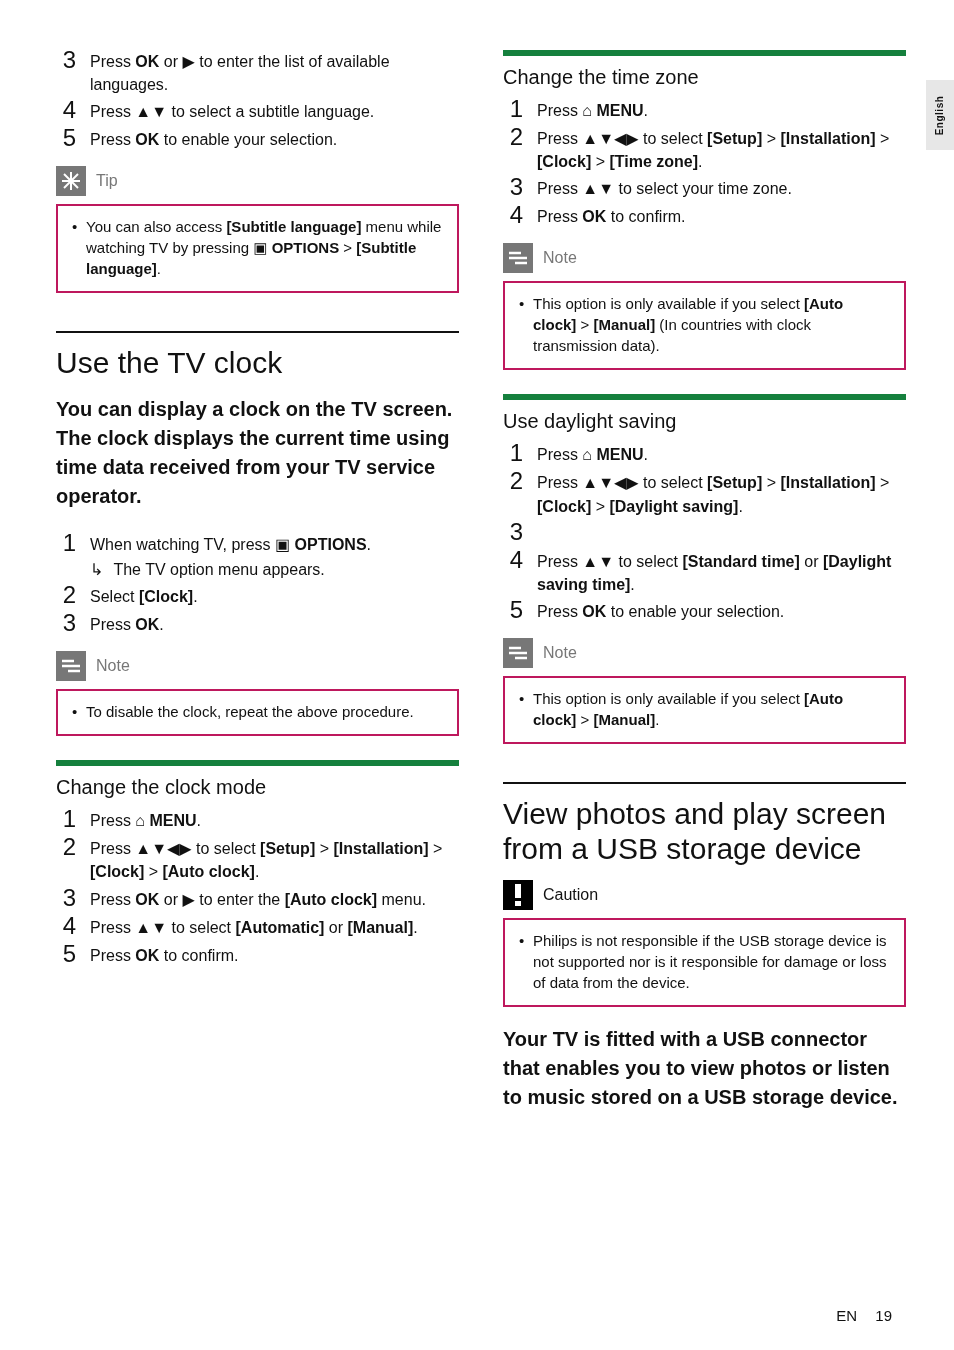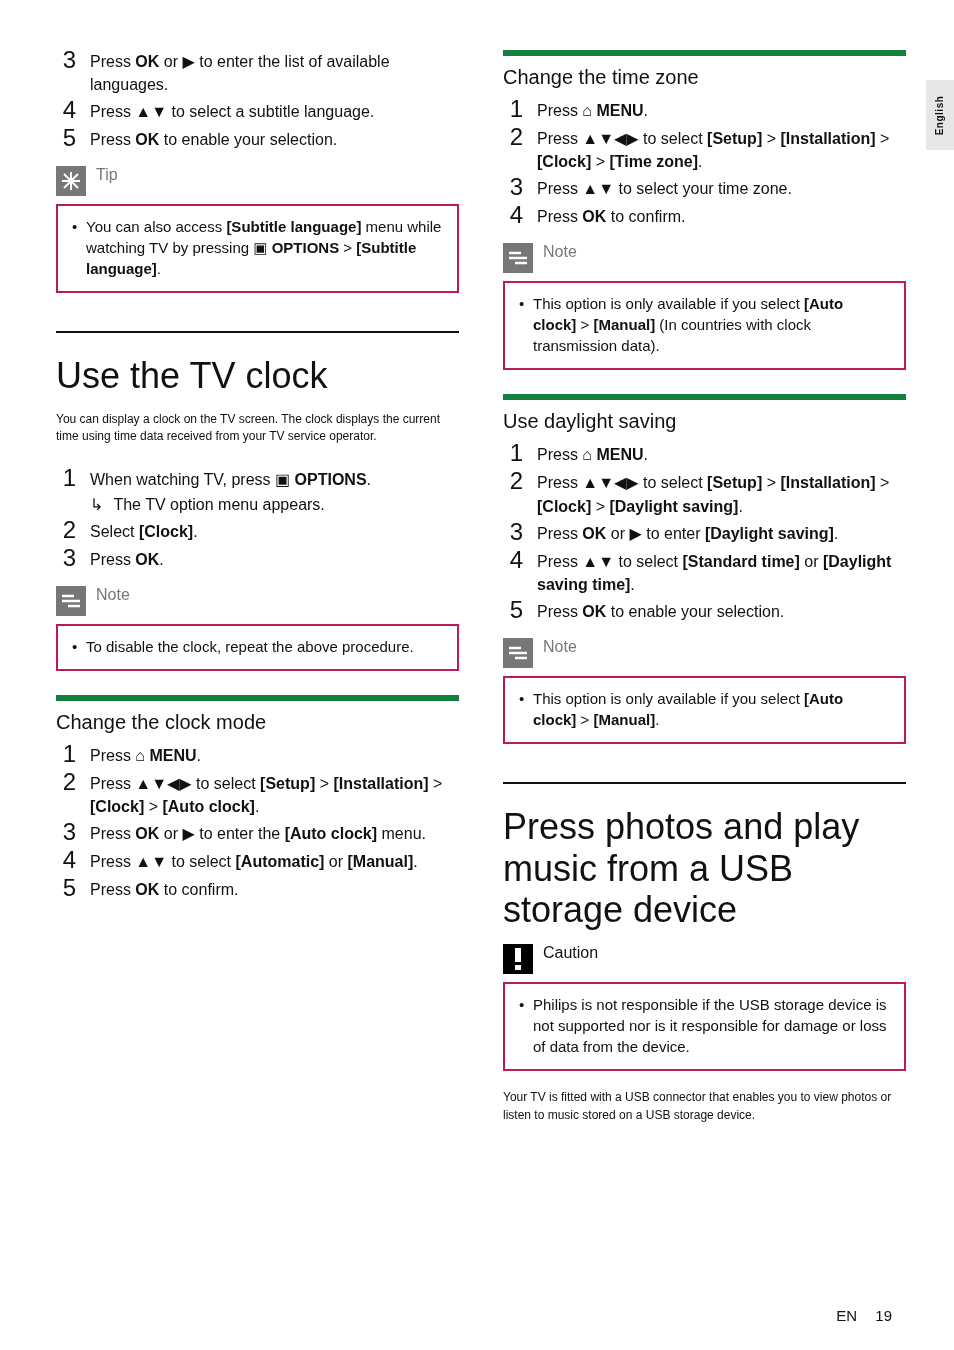--- a/index.html
+++ b/index.html
@@ -9,31 +9,31 @@
   .side-tab span { transform: rotate(-90deg); font-size: 10px; font-weight: 600; letter-spacing: 0.5px; white-space: nowrap; }
   .cols { display: flex; gap: 44px; }
   .col { flex: 1 1 0; min-width: 0; }
   .steps { margin: 0; padding: 0; list-style: none; }
   .step { display: flex; gap: 14px; margin-bottom: 4px; }
   .step .num { font-family: "Gill Sans", "Segoe UI", Arial, sans-serif; font-size: 24px; font-weight: 400; line-height: 1; width: 20px; text-align: right; flex-shrink: 0; position: relative; top: -2px; }
   .step .body { font-size: 16px; line-height: 1.45; }
   .bold { font-weight: 600; }
   .sym { font-family: "Segoe UI Symbol","Arial Unicode MS",sans-serif; }
   .tip-box, .note-box, .caution-box { border: 2px solid #be185d; margin: 8px 0 12px 0; }
-  .note-label, .tip-label, .caution-label { display: flex; align-items: flex-start; gap: 10px; margin: 14px 0 6px 0; font-size: 16px; color: #777; font-weight: 500; }
+  .note-label, .tip-label, .caution-label { display: flex; align-items: center; gap: 10px; margin: 14px 0 6px 0; font-size: 16px; color: #777; font-weight: 500; }
   .icon-badge { width: 30px; height: 30px; display: inline-flex; align-items: center; justify-content: center; color: #fff; font-weight: 700; flex-shrink: 0; }
   .tip-badge { background: #777; }
   .note-badge { background: #777; }
   .caution-badge { background: #000; }
   .box-inner { padding: 10px 14px 12px 14px; font-size: 15px; line-height: 1.4; }
   .bullets { list-style: none; padding: 0; margin: 0; }
   .bullets li { position: relative; padding-left: 14px; }
   .bullets li::before { content: "•"; position: absolute; left: 0; top: 0; }
-  h1.section { font-size: 36px; font-weight: 400; margin: 38px 0 14px 0; border-top: 2px solid #111; padding-top: 22px; line-height: 1.15; }
-  p.intro { font-size: 12px; line-height: 1.45; margin-bottom: 22px; }
+  h1.section { font-size: 30px; font-weight: 400; margin: 38px 0 14px 0; border-top: 2px solid #111; padding-top: 13px; line-height: 1.15; }
+  p.intro { font-size: 20px; line-height: 1.45; margin-bottom: 22px; font-weight: bold; }
   h2.sub { font-size: 20px; font-weight: 400; border-top: 6px solid #15803d; padding-top: 10px; margin: 24px 0 10px 0; }
   .arrow-sub { display: flex; gap: 10px; margin-top: 2px; }
   .arrow-sub .asym { font-family: "Segoe UI Symbol","Arial Unicode MS",sans-serif; flex-shrink: 0; }
   .footer { position: absolute; bottom: 26px; right: 62px; font-size: 15px; }
   .footer .en { margin-right: 14px; }
   svg { display: block; }
 </style>
 </head>
 <body>
 
@@ -197,21 +197,20 @@
         <li class="step">
           <div class="num">1</div>
           <div class="body"><span>Press </span><span class="sym bold">⌂</span><span class="bold"> MENU</span><span>.</span></div>
         </li>
         <li class="step">
           <div class="num">2</div>
           <div class="body"><span>Press </span><span class="sym">▲▼◀▶</span><span> to select </span><span class="bold">[Setup]</span><span> &gt; </span><span class="bold">[Installation]</span><span> &gt; </span><span class="bold">[Clock]</span><span> &gt; </span><span class="bold">[Daylight saving]</span><span>.</span></div>
         </li>
         <li class="step">
           <div class="num">3</div>
-          <div class="body"><span>Press </span><span class="bold">OK</span><span> or </span><span class="sym">▶</span><span> to enter </span><span class="bold">[Daylight saving]</span><span>.</span></div>
         </li>
         <li class="step">
           <div class="num">4</div>
           <div class="body"><span>Press </span><span class="sym">▲▼</span><span> to select </span><span class="bold">[Standard time]</span><span> or </span><span class="bold">[Daylight saving time]</span><span>.</span></div>
         </li>
         <li class="step">
           <div class="num">5</div>
           <div class="body"><span>Press </span><span class="bold">OK</span><span> to enable your selection.</span></div>
         </li>
       </ol>
@@ -229,23 +228,23 @@
         <span>Note</span>
       </div>
       <div class="note-box">
         <div class="box-inner">
             <ul class="bullets">
               <li><span>This option is only available if you select </span><span class="bold">[Auto clock]</span><span> &gt; </span><span class="bold">[Manual]</span><span>.</span></li>
             </ul>
           </div>
       </div>
 
-      <h1 class="section">Press photos and play music from a USB storage device</h1>
-
-      <div class="caution-label" style="display:flex;align-items:flex-start;gap:10px;margin:14px 0 6px 0;font-size:16px;color:#111;font-weight:500;">
+      <h1 class="section">View photos and play screen from a USB storage device</h1>
+
+      <div class="caution-label" style="display:flex;align-items:center;gap:10px;margin:14px 0 6px 0;font-size:16px;color:#111;font-weight:500;">
         <span class="icon-badge caution-badge">
           <svg width="10" height="22" viewBox="0 0 10 22">
               <rect x="2" y="0" width="6" height="14" fill="#fff"></rect>
               <rect x="2" y="17" width="6" height="5" fill="#fff"></rect>
             </svg>
         </span>
         <span>Caution</span>
       </div>
       <div class="caution-box">
         <div class="box-inner">

